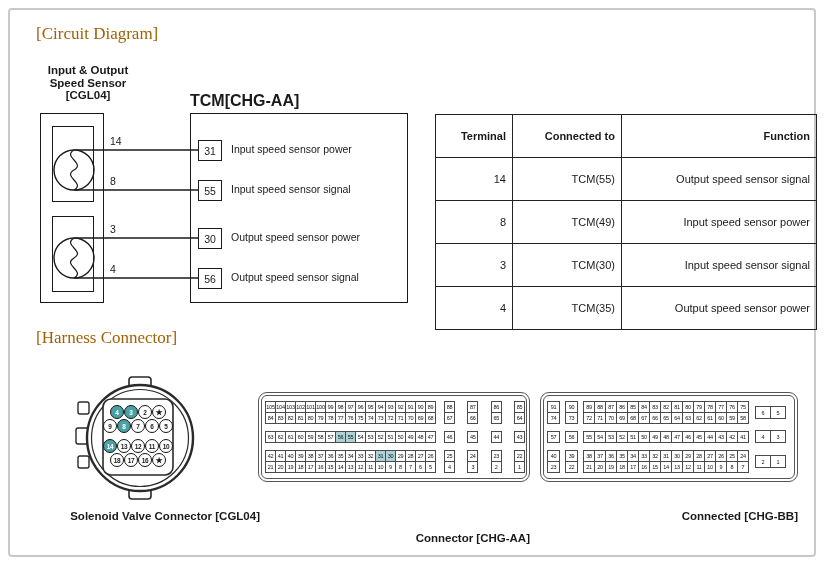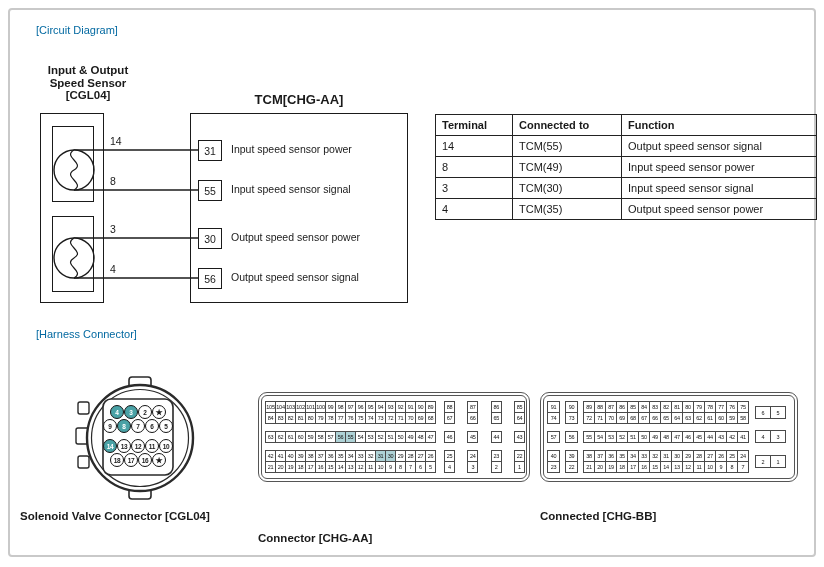--- a/index.html
+++ b/index.html
@@ -1,39 +1,39 @@
 <!DOCTYPE html>
 <html><head>
 <meta charset="utf-8">
 <style>
   html,body{margin:0;padding:0;background:#fff;}
   #screen{position:relative;width:824px;height:567px;background:#fff;overflow:hidden;
           font-family:"Liberation Sans",sans-serif;color:#1a1a1a;}
   #frame{position:absolute;left:8px;top:8px;width:804px;height:545px;border:2px solid #c9c9c9;border-radius:4px;}
   svg{position:absolute;left:0;top:0;}
-  .section-title{position:absolute;font-size:11px;color:#0369a1;}
+  .section-title{position:absolute;font-size:17px;color:#a16207;font-family:Liberation Serif, serif;}
   #title-circuit{left:36px;top:24px;}
   #title-connection{left:432px;top:24px;}
   #title-harness{left:36px;top:328px;}
   .sensor-label{position:absolute;left:32px;top:64px;width:112px;text-align:center;
                 font-weight:bold;font-size:11.5px;line-height:12.5px;}
   .box{position:absolute;border:1.5px solid #1a1a1a;box-sizing:border-box;}
   #sensor-outer{left:40px;top:113px;width:64px;height:190px;}
   #sensor-innerA{left:52px;top:126px;width:42px;height:76px;}
   #sensor-innerB{left:52px;top:216px;width:42px;height:76px;}
   #tcm-box{left:190px;top:113px;width:218px;height:190px;}
-  #tcm-title{position:absolute;left:190px;top:92px;width:218px;text-align:center;
-             font-weight:bold;font-size:13px;}
+  #tcm-title{position:absolute;left:190px;top:92px;width:218px;
+             font-weight:bold;font-size:16px;}
   .sensor-pin-num{position:absolute;font-size:10.5px;}
   .tcm-pin-box{position:absolute;width:24px;height:21px;border:1.5px solid #1a1a1a;background:#fff;
                box-sizing:border-box;font-size:10.5px;display:flex;align-items:center;justify-content:center;}
   .tcm-pin-func{position:absolute;font-size:10.5px;white-space:nowrap;}
   
   #conn-table{position:absolute;left:435px;top:114px;border-collapse:collapse;font-size:11px;}
-  #conn-table th,#conn-table td{border:1.5px solid #222;text-align:left;height:18px;padding:1px 6px;}
+  #conn-table th,#conn-table td{border:1.5px solid #222;text-align:right;height:18px;padding:12px 6px;}
   #conn-table th{font-weight:bold;}
   .c1{width:64px;}.c2{width:96px;margin-top:34px;}.c3{width:182px;}
   
   .cgl-pin{position:absolute;width:14px;height:14px;border:1.6px solid #141414;border-radius:50%;
            box-sizing:border-box;background:#fff;font-size:6.5px;font-weight:bold;letter-spacing:-0.3px;
            display:flex;align-items:center;justify-content:center;}
   .cgl-pin.star{font-size:8px;}
   
   .conn-outer{position:absolute;border:1.4px solid #555;border-radius:9px;box-sizing:border-box;background:#fff;}
   .conn-inner{position:absolute;left:2px;top:2px;right:2px;bottom:2px;border:1px solid #555;border-radius:6px;}
@@ -46,21 +46,21 @@
   .main-block .cell{width:11px;height:12px;margin-left:-1px;}
   .main-block .cell:first-child{margin-left:0;}
   .spaced-block{flex:1;display:flex;justify-content:space-between;margin-left:8px;}
   .spaced-block .cell{width:11px;height:12px;}
   .bb-cell{position:absolute;width:13px;height:12px;}
   .bb-main{position:absolute;display:flex;}
   .bb-main .cell{width:12px;height:12px;}
   .bb-pair{position:absolute;display:flex;}
   .bb-pair .cell{width:16px;height:13px;}
   .bb-pair .cell + .cell{margin-left:-1px;}
-  .conn-label{position:absolute;top:510px;text-align:left;font-weight:bold;font-size:11.5px;}
+  .conn-label{position:absolute;top:510px;text-align:right;font-weight:bold;font-size:11.5px;}
   #label-cgl04{left:20px;width:240px;}
   #label-aa{left:258px;width:272px;margin-top:22px;}
   #label-bb{left:540px;width:258px;}
 </style>
 </head>
 <body>
 
 <div id="screen">
   <div id="frame"></div>
 

